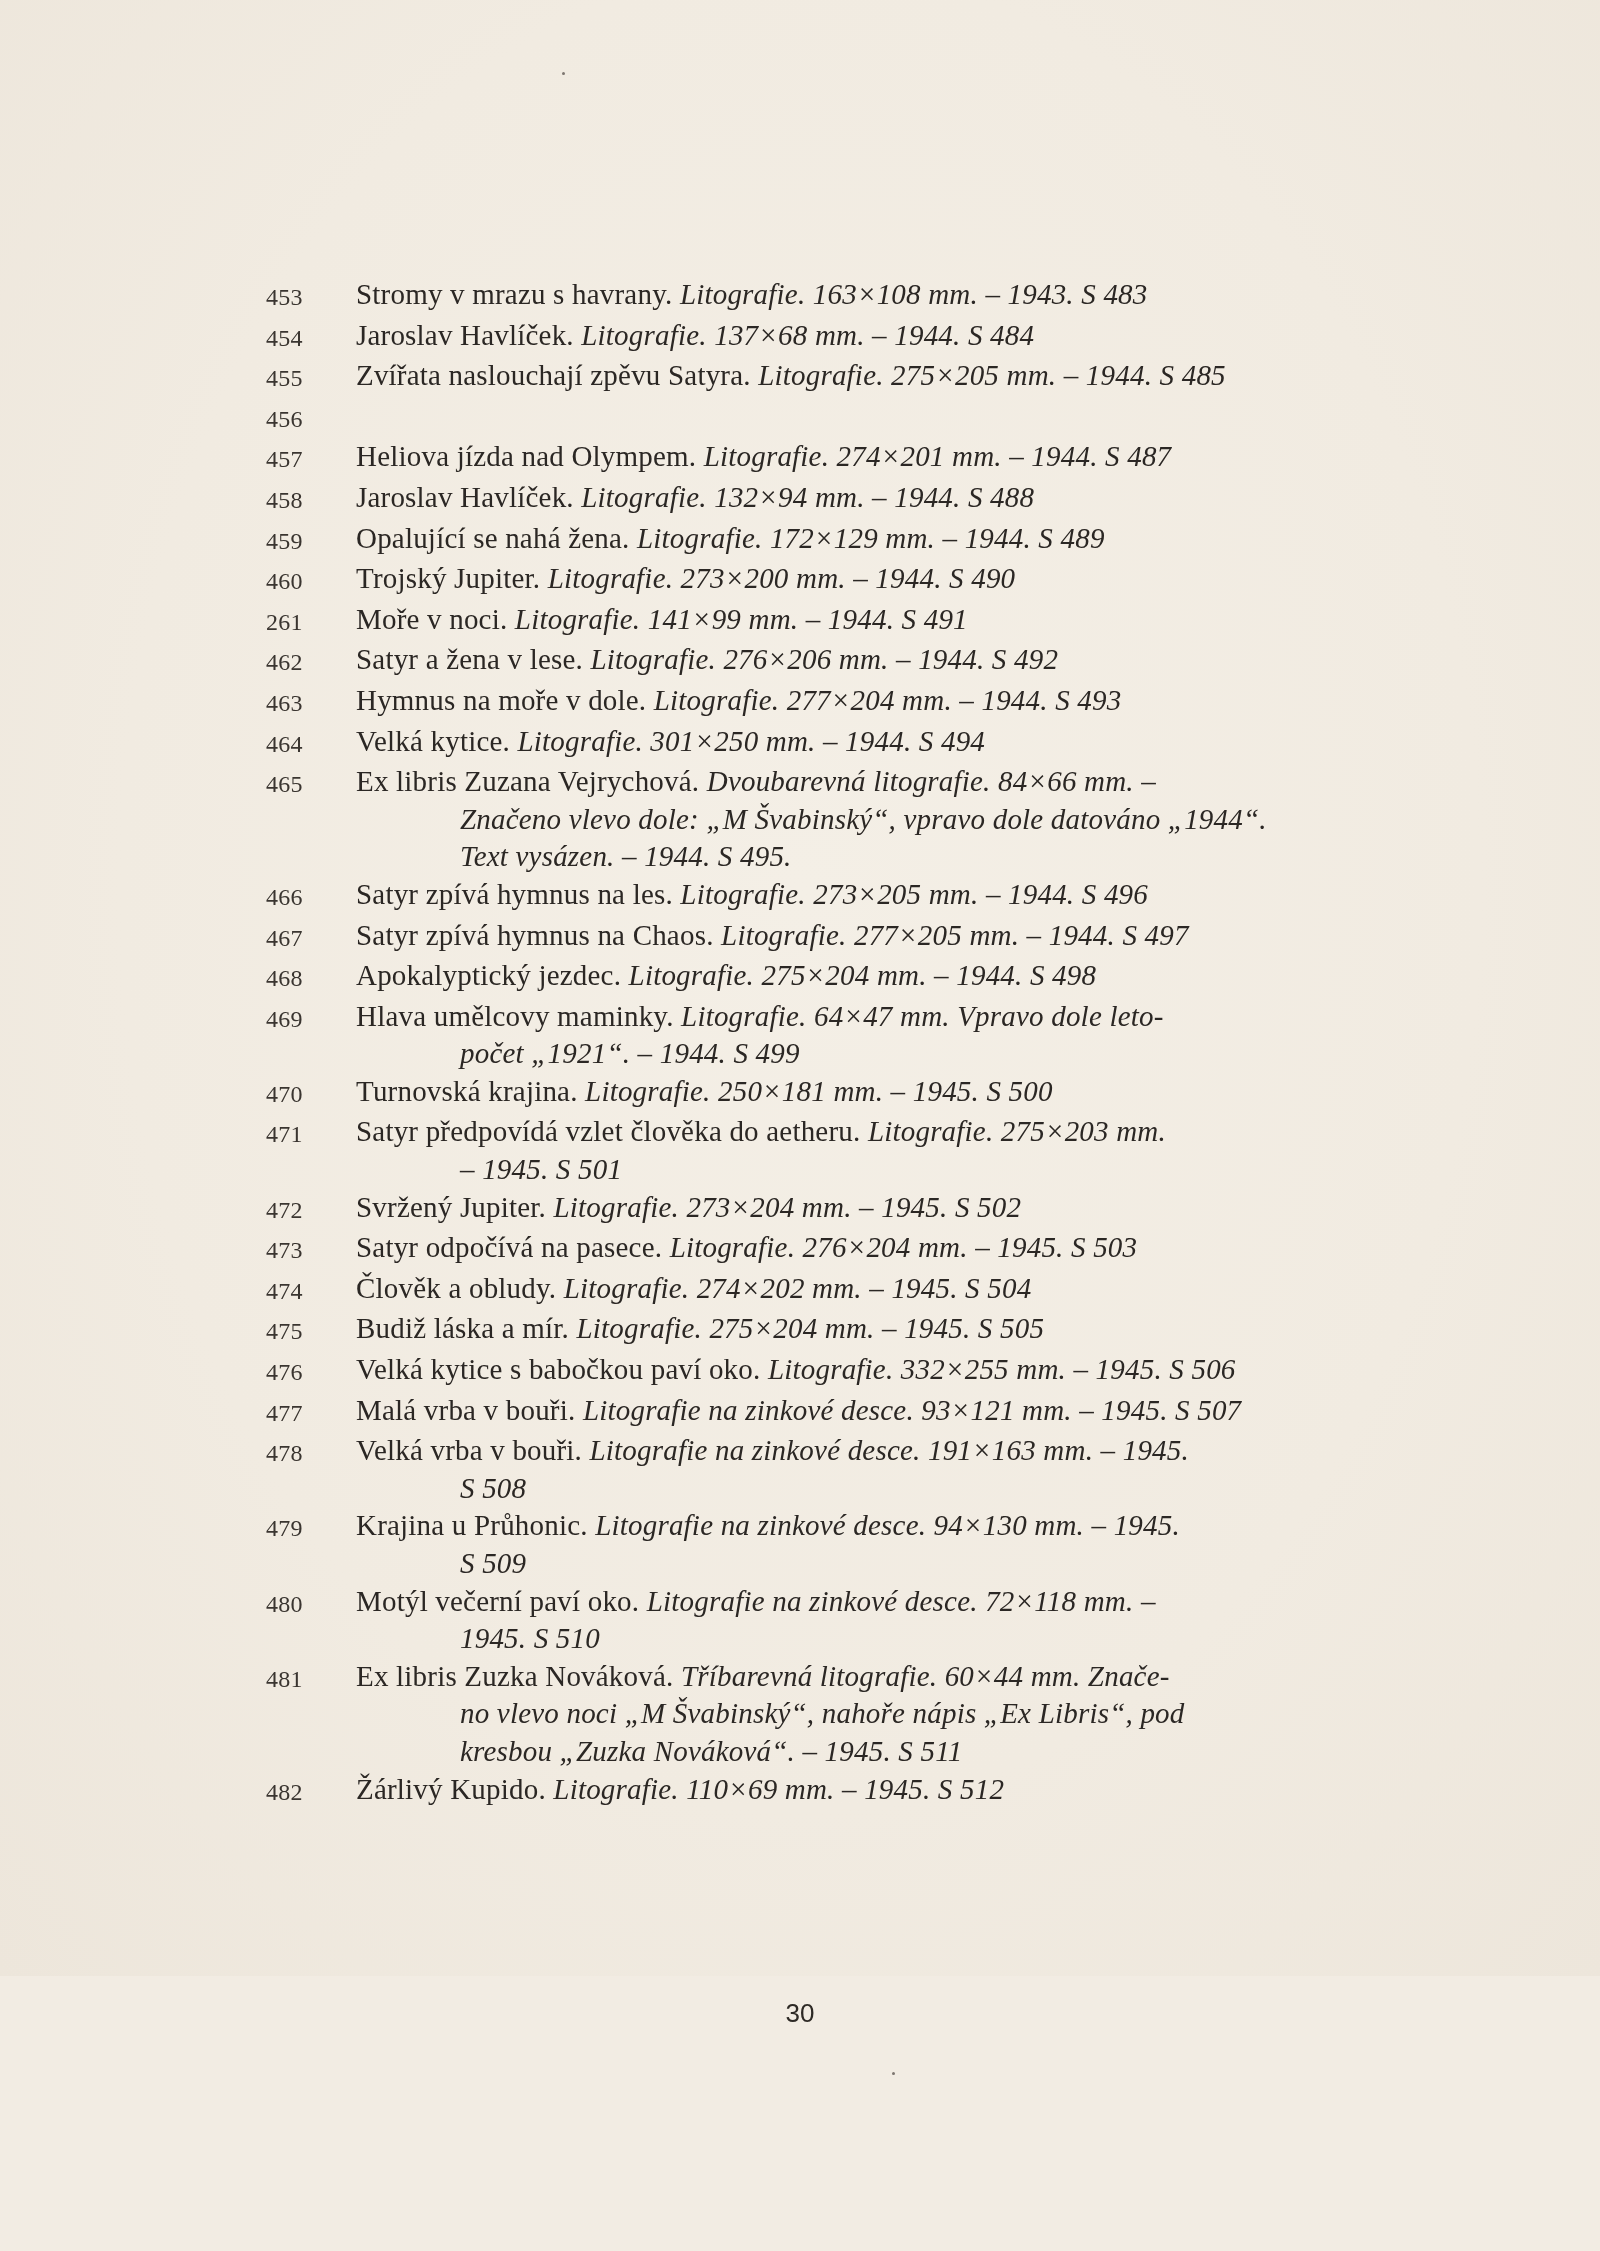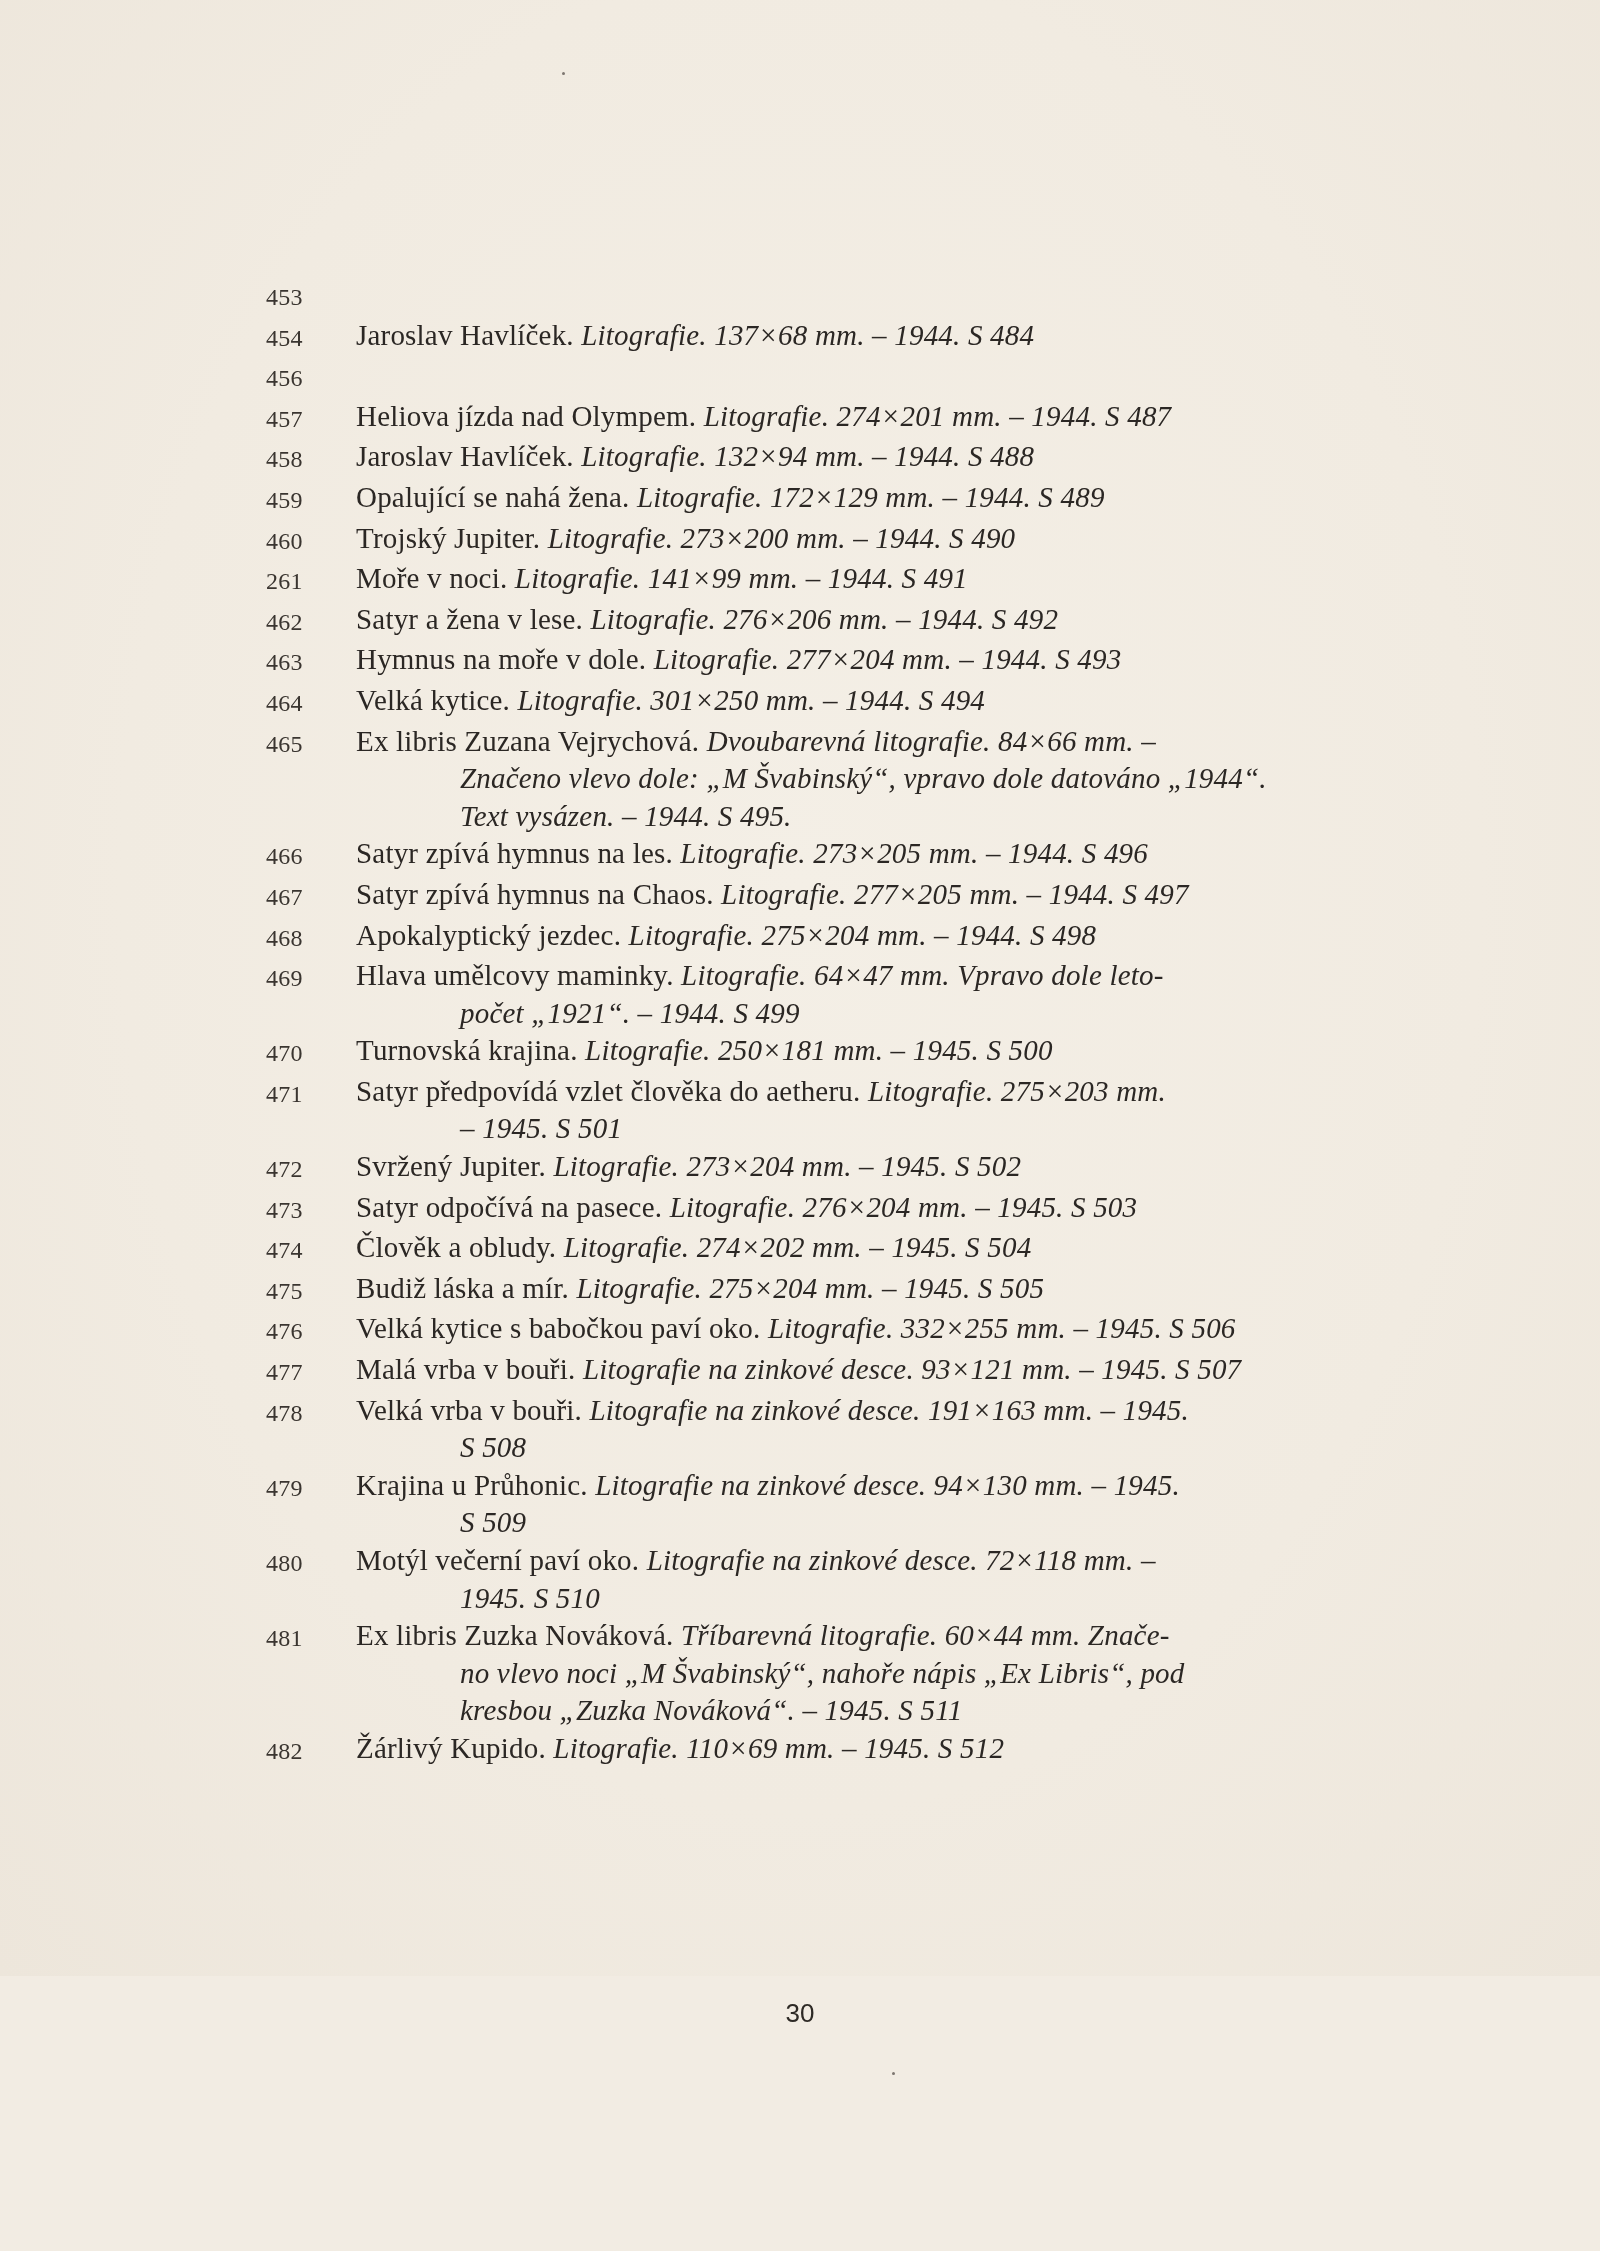--- a/index.html
+++ b/index.html
@@ -80,26 +80,37 @@
 </head>
 <body>
 
 <div class="page">
   <span class="speck" style="left:562px;top:72px;"></span>
   <span class="speck" style="left:892px;top:2072px;"></span>
 
   <div class="catalog" id="catalog">
       <div class="entry">
     <span class="num">453</span>
+    <span class="body">
+      <span class="title">Stromy v mrazu s havrany.</span> 
+      <span class="it">Litografie. 163×108 mm. – 1943. S 483</span>
+    </span>
   </div>
       <div class="entry">
     <span class="num">454</span>
     <span class="body">
       <span class="title">Jaroslav Havlíček.</span> 
       <span class="it">Litografie. 137×68 mm. – 1944. S 484</span>
+    </span>
+  </div>
+      <div class="entry">
+    <span class="num">455</span>
+    <span class="body">
+      <span class="title">Zvířata naslouchají zpěvu Satyra.</span> 
+      <span class="it">Litografie. 275×205 mm. – 1944. S 485</span>
     </span>
   </div>
       <div class="entry">
     <span class="num">456</span>
   </div>
       <div class="entry">
     <span class="num">457</span>
     <span class="body">
       <span class="title">Heliova jízda nad Olympem.</span> 
       <span class="it">Litografie. 274×201 mm. – 1944. S 487</span>

